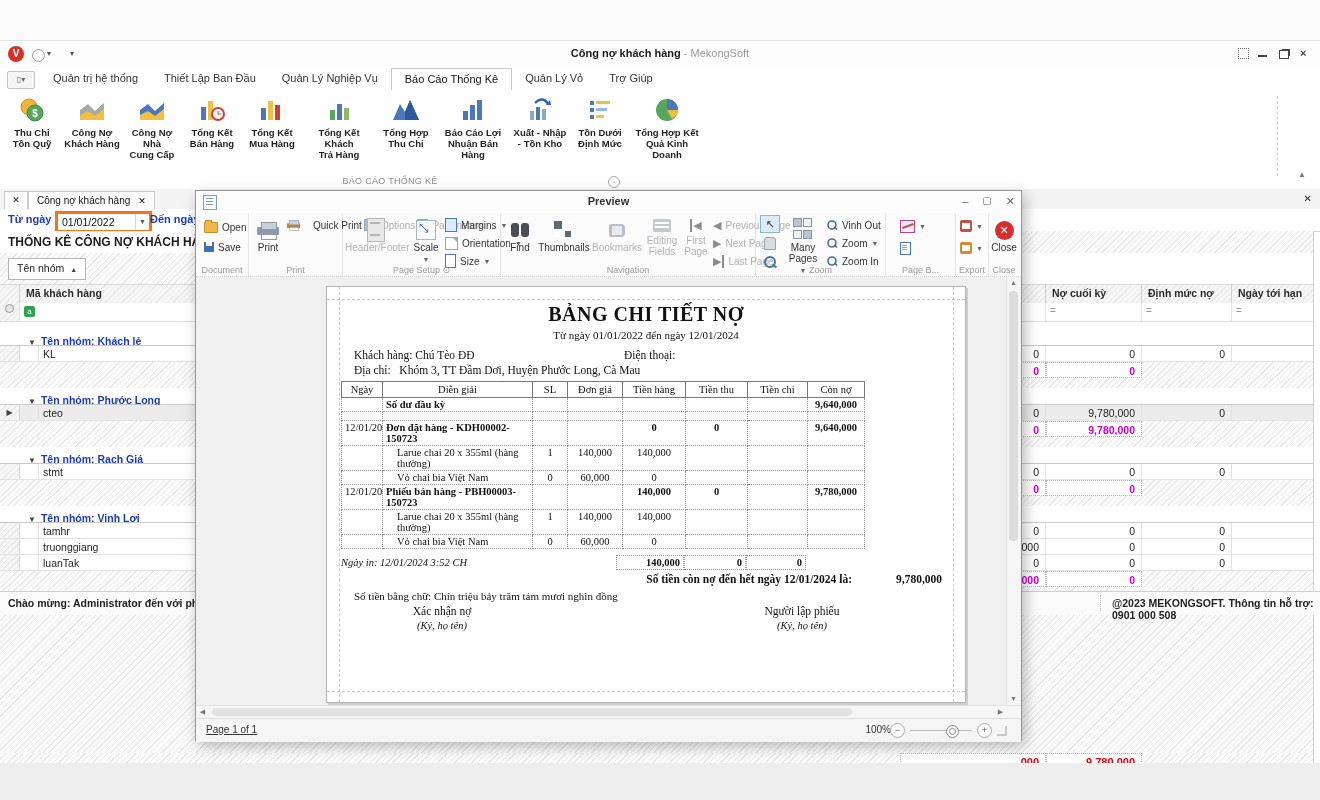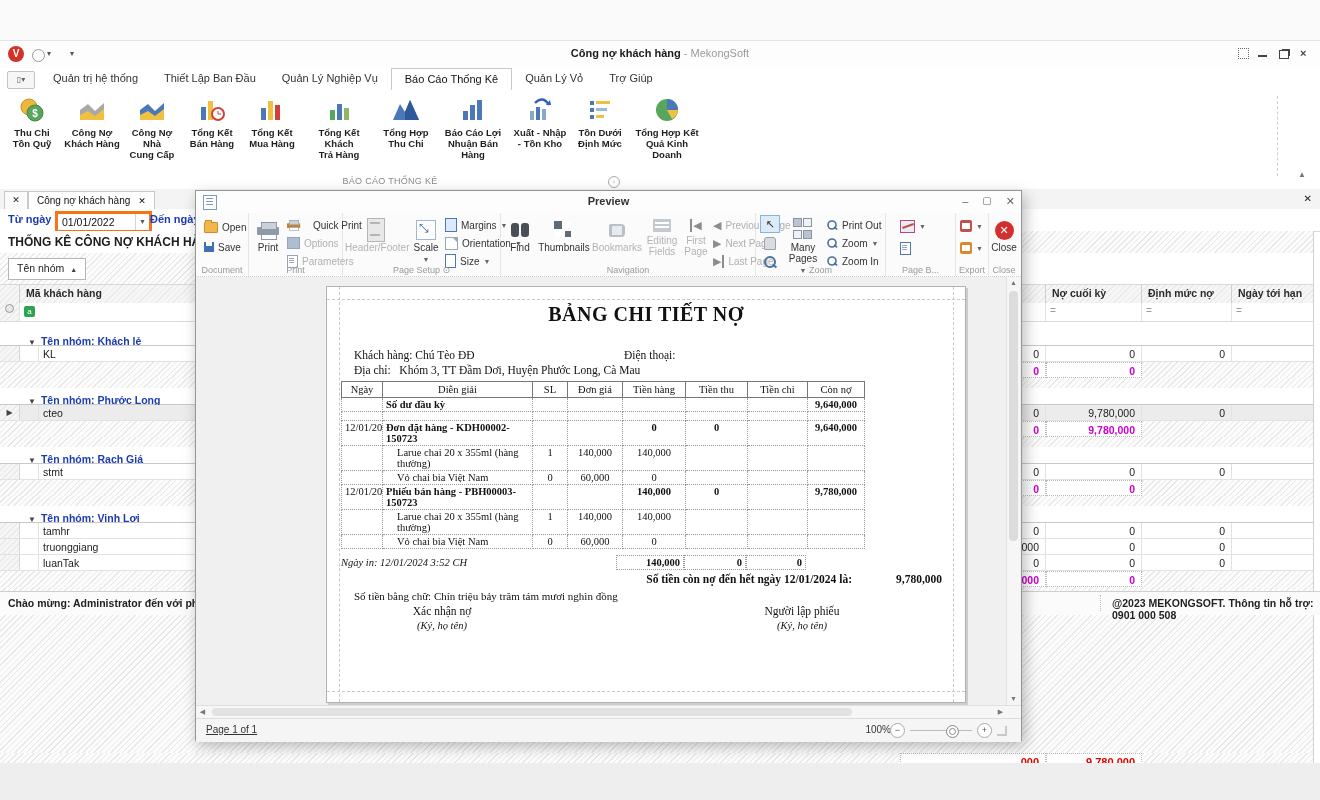--- a/index.html
+++ b/index.html
@@ -561,21 +561,21 @@
         <div class="bigbtn" style="position:absolute;left:2px;top:5px;width:34px;">
           <div class="bi">
               <span class="i-printer">
                 <span class="pbody"></span>
                 <span class="ptop"></span>
                 <span class="pout"></span>
               </span>
             </div>
           <div>Print</div>
         </div>
-        <div style="position:absolute;left:38px;top:4px;display:flex;flex-direction:column;gap:2px;">
+        <div style="position:absolute;left:38px;top:4px;display:flex;gap:2px;">
           <div class="smallbtn">
               <span class="i-printer small">
                 <span class="pbody" style="background:#c9802a;"></span>
                 <span class="ptop"></span>
                 <span class="pout"></span>
               </span>
               <span>Quick Print</span>
             </div>
           <div class="smallbtn dis">
               <span class="i-grid"></span>
@@ -684,21 +684,21 @@
         </div>
         <div class="bigbtn" style="position:absolute;left:26px;top:5px;width:42px;">
           <div class="bi">
               <span><span class="i-mp f"></span><span class="i-mp"></span><br><span class="i-mp"></span><span class="i-mp f"></span></span>
             </div>
           <div style="line-height:1.1;">Many Pages<br><span class="caret">▼</span></div>
         </div>
         <div style="position:absolute;left:70px;top:4px;display:flex;flex-direction:column;gap:2px;">
           <div class="smallbtn">
               <span class="i-mag" style="transform:scale(.8);"></span>
-              <span>Print Out</span>
+              <span>Vinh Out</span>
             </div>
           <div class="smallbtn">
               <span class="i-mag" style="transform:scale(.8);"></span>
               <span>Zoom</span>
               <span class="caret">▼</span>
             </div>
           <div class="smallbtn">
               <span class="i-mag" style="transform:scale(.8);"></span>
               <span>Zoom In</span>
             </div>
@@ -745,20 +745,21 @@
     </div>
 
     <div id="workspace">
       <div id="page">
         <div class="mguide" style="left:12px;top:0;bottom:0;border-left-width:1px;"></div>
         <div class="mguide" style="right:11px;top:0;bottom:0;border-left-width:1px;"></div>
         <div class="mguide" style="top:12px;left:0;right:0;border-top-width:1px;"></div>
         <div class="mguide" style="bottom:10px;left:0;right:0;border-top-width:1px;"></div>
         <div id="report">
           <div class="rep-title">BẢNG CHI TIẾT NỢ</div>
+          <div class="rep-sub">Từ ngày 01/01/2022 đến ngày 12/01/2024</div>
           <div class="rep-line1">Khách hàng: Chú Tèo ĐĐ</div>
           <div class="rep-phone">Điện thoại:</div>
           <div class="rep-line2">
             <span>Địa chỉ:</span>&nbsp;&nbsp;&nbsp;<span>Khóm 3, TT Đầm Dơi, Huyện Phước Long, Cà Mau</span>
           </div>
           <table id="rtable">
             <colgroup>
                 <col style="width:41px">
                 <col style="width:150px">
                 <col style="width:35px">

